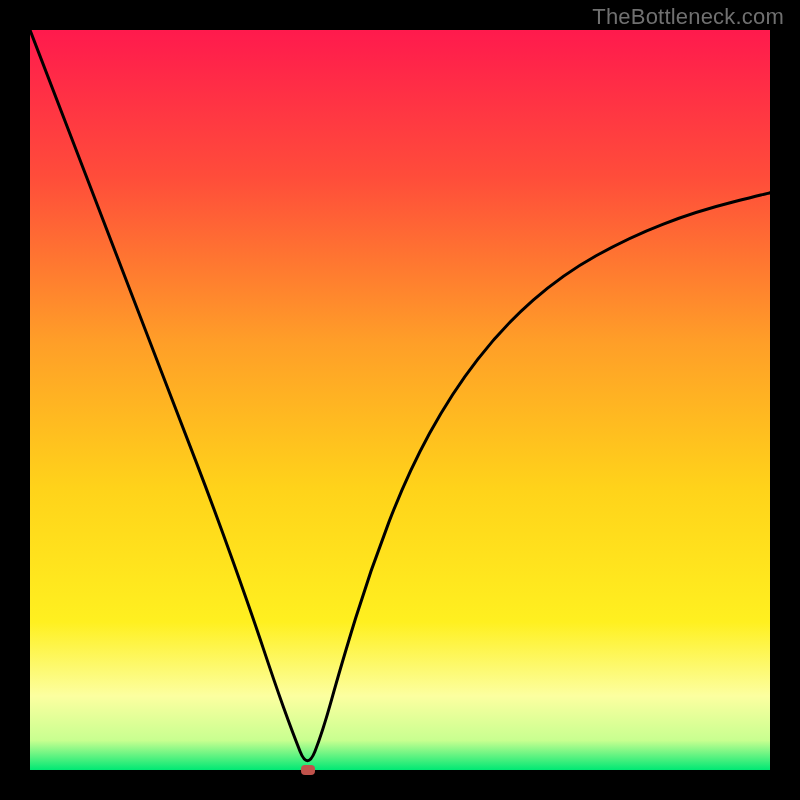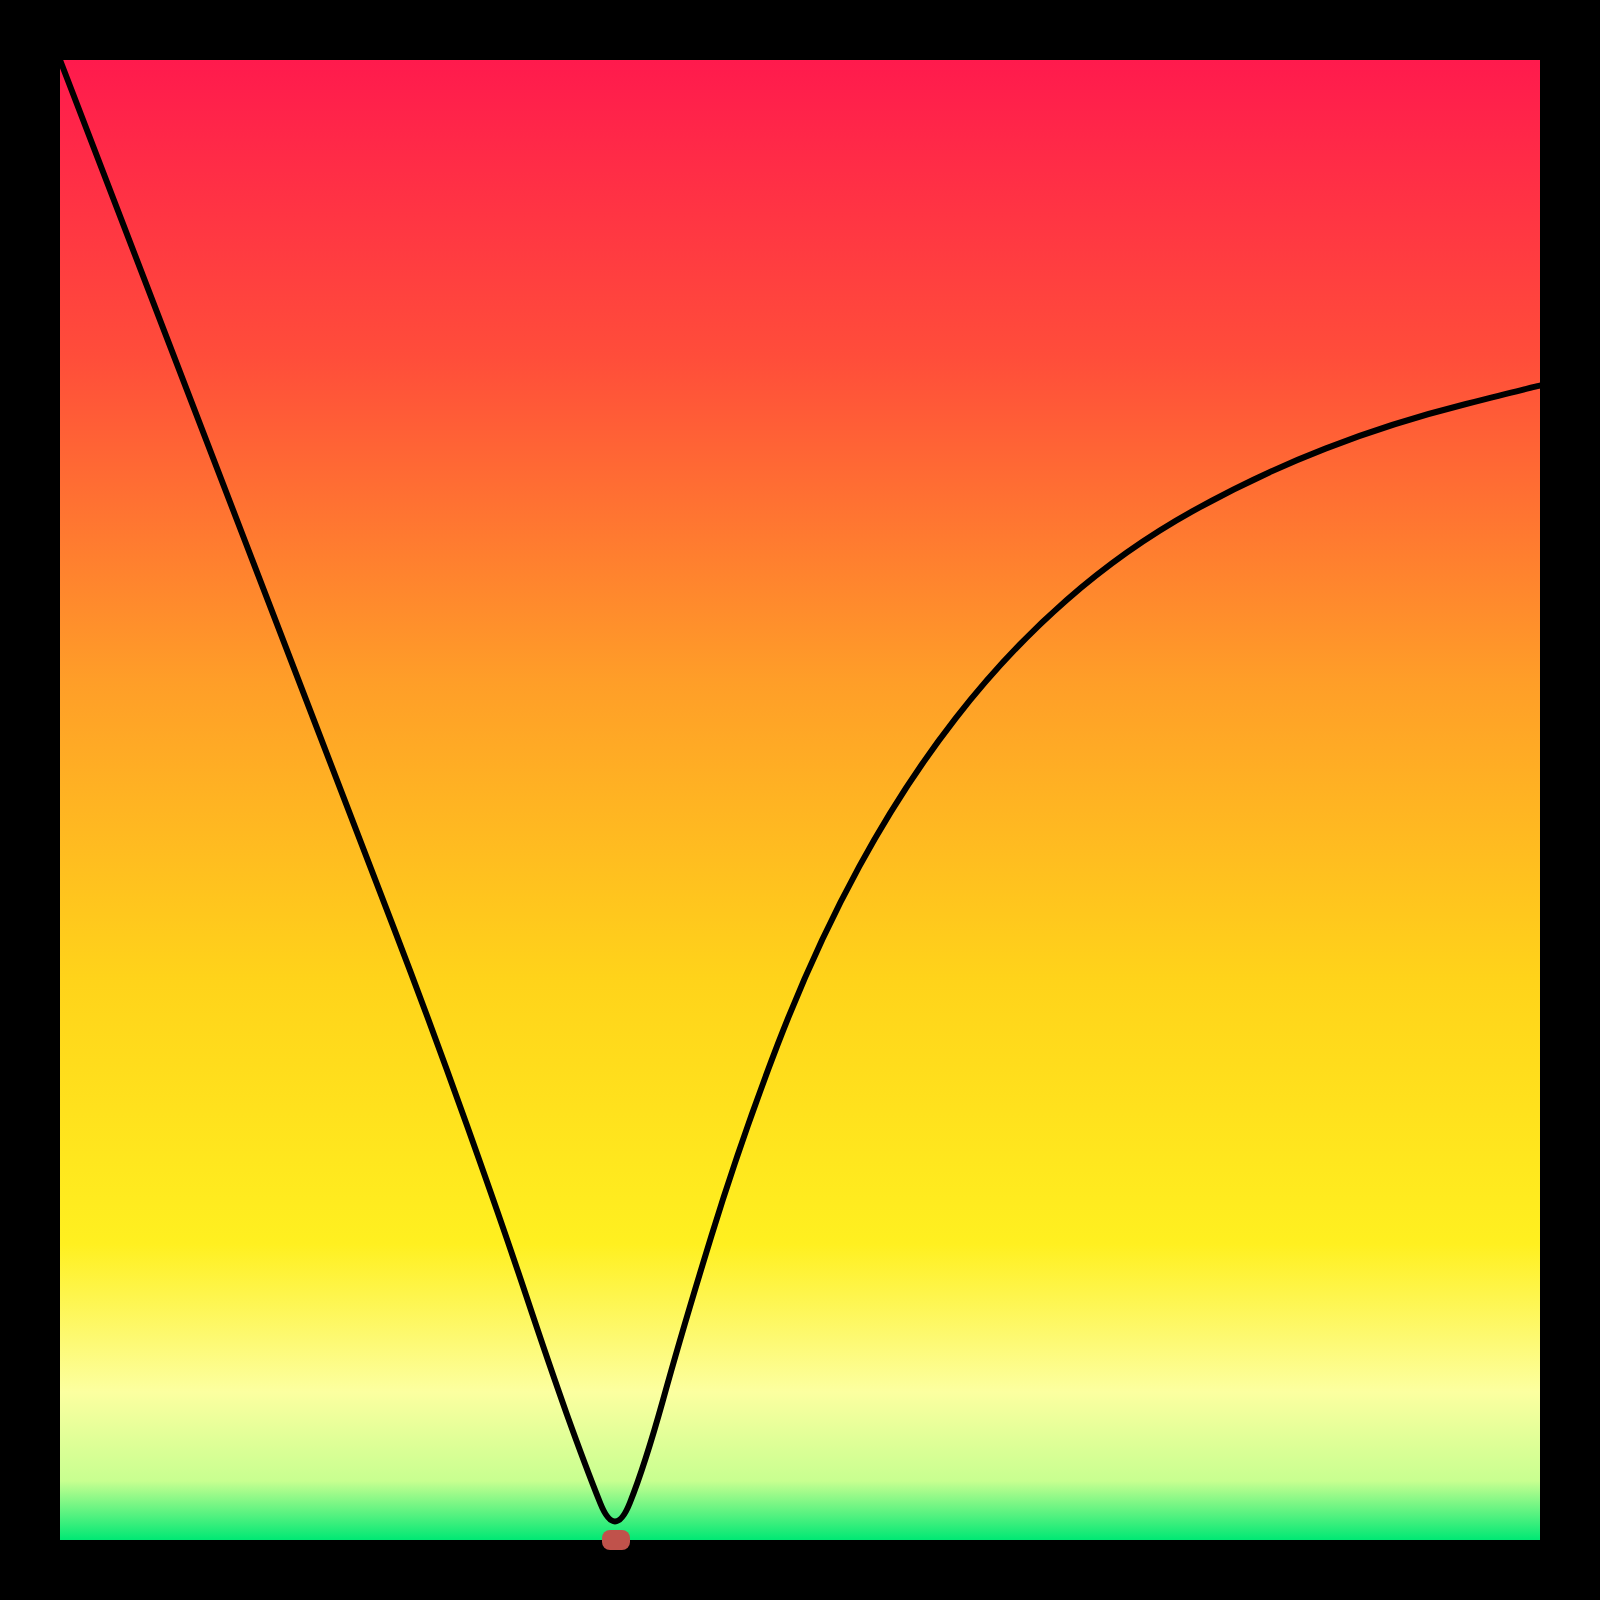--- a/index.html
+++ b/index.html
@@ -51,20 +51,21 @@
     border-radius: 4px;
     background: #c0524b;
     z-index: 4;
     transform: translate(-50%, -50%);
   }
 </style>
 </head>
 <body>
 
 <div class="frame">
+  <div class="watermark">TheBottleneck.com</div>
 
   <div class="plot-area">
     <svg class="gradient" viewBox="0 0 740 740" preserveAspectRatio="none">
       <defs>
         <linearGradient id="bg" x1="0" y1="0" x2="0" y2="1">
             <stop offset="0%" stop-color="#ff1a4d"></stop>
             <stop offset="20%" stop-color="#ff4d3a"></stop>
             <stop offset="42%" stop-color="#ff9e28"></stop>
             <stop offset="62%" stop-color="#ffd31a"></stop>
             <stop offset="80%" stop-color="#fff020"></stop>

